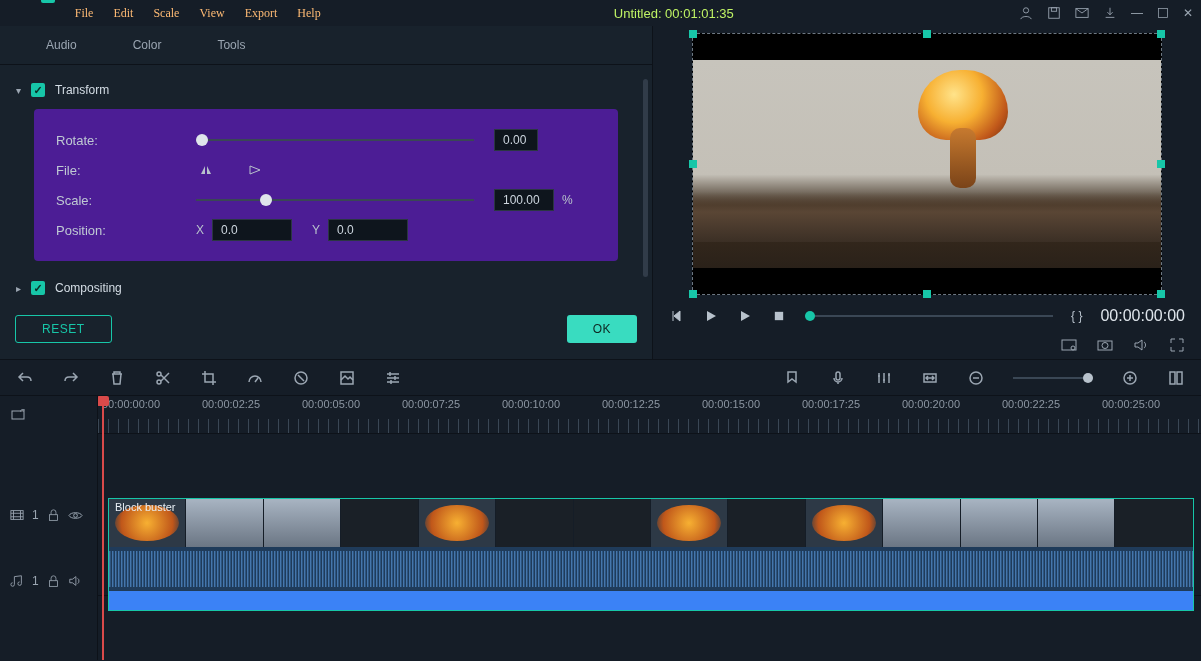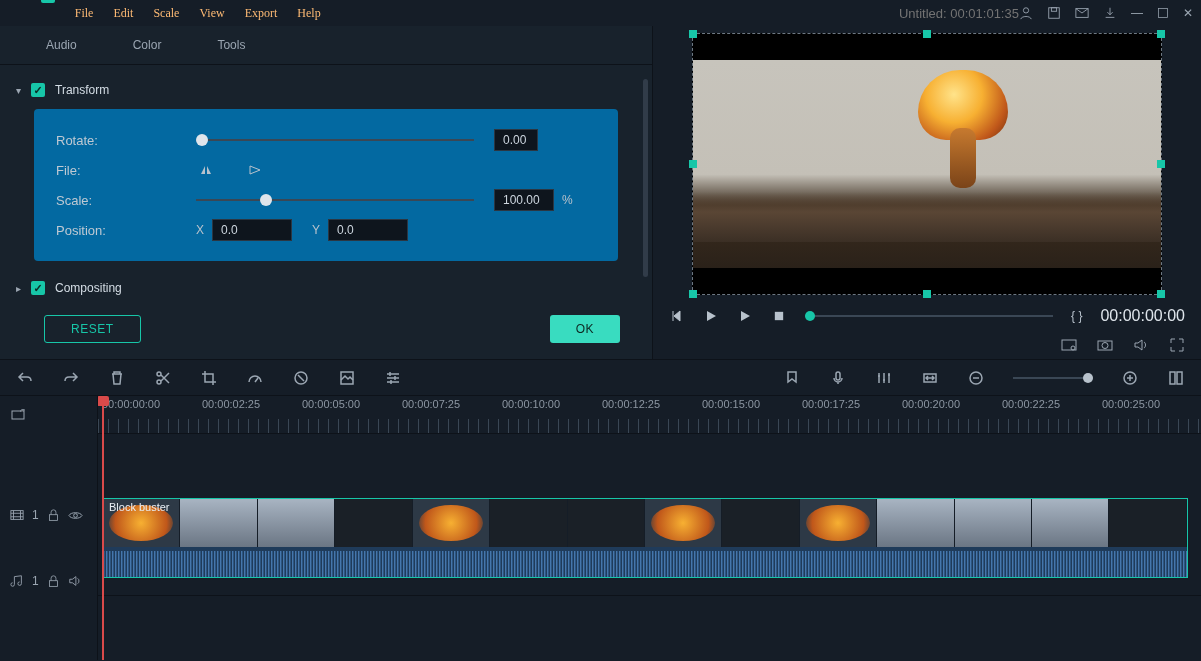--- a/index.html
+++ b/index.html
@@ -3,43 +3,43 @@
 <meta charset="utf-8">
 <style>
 * { margin: 0; padding: 0; box-sizing: border-box; font-family: -apple-system, Segoe UI, Arial, sans-serif; font-size: 12px; user-select: none; }
 body { width: 1201px; height: 661px; background: #151d27; color: #b8c2cc; overflow: hidden; }
 .titlebar { height: 26px; background: #151d27; display: flex; align-items: center; padding: 0 8px; }
 .logo { display: flex; align-items: flex-end; gap: 20px; margin-right: 12px; flex-direction: column; }
 .logo-icon { width: 14px; height: 14px; background: #17c6a8; border-radius: 2px; }
 .logo-text { font-weight: 600; font-size: 13px; color: #e5e9ed; }
 .menu { display: flex; gap: 4px; }
 .menu-item { padding: 4px 8px; cursor: pointer; color: #fdba74; font-family: Liberation Serif, serif; }
-.title-center { flex: 1; text-align: right; color: #737373; font-size: 13px; }
+.title-center { flex: 1; text-align: center; color: #bef264; font-size: 13px; }
 .winctl { display: flex; gap: 14px; align-items: center; color: #9ba6b2; }
 .winctl span { cursor: pointer; }
 
 .main-top { height: 334px; display: flex; border-bottom: 1px solid #0d1219; }
 .panel-left { width: 653px; background: #18222c; display: flex; flex-direction: column; border-right: 1px solid #0d1219; }
 .tabs { display: flex; padding-left: 18px; border-bottom: 1px solid #0d1219; }
 .tab { padding: 12px 28px; color: #9ba6b2; cursor: pointer; }
 .tab.active { color: #17c6a8; border-bottom: 2px solid #17c6a8; }
 .panel-body { flex: 1; padding: 12px 8px 0 12px; overflow: hidden; position: relative; }
 .section-head { display: flex; align-items: center; gap: 10px; padding: 6px 4px; color: #d4dde5; font-size: 14px; }
 .chev { font-size: 10px; color: #9ba6b2; cursor: pointer; }
 .chk { width: 14px; height: 14px; background: #17c6a8; border-radius: 2px; display: inline-flex; align-items: center; justify-content: center; color: #0b2e27; font-size: 11px; font-weight: bold; }
-.sec-box { background: #0369a1; border-radius: 4px; margin: 6px 26px 14px 22px; padding: 16px 22px; position: relative; }
+.sec-box { background: #4c1d95; border-radius: 4px; margin: 6px 26px 14px 22px; padding: 16px 22px; position: relative; }
 .row { display: flex; align-items: center; height: 30px; }
 .row-label { width: 140px; color: #bfc9d3; font-size: 13px; }
 .slider { position: relative; width: 278px; height: 14px; }
 .slider-track { position: absolute; top: 6px; left: 0; right: 0; height: 2px; background: #3a4755; }
 .slider-thumb { position: absolute; top: 1px; width: 12px; height: 12px; background: #dfe5eb; border-radius: 50%; }
 .num-field { background: #0e151d; border: 1px solid #2b3642; height: 22px; padding: 0 8px; color: #cdd6df; display: flex; align-items: center; }
 .flipbtn { width: 20px; height: 20px; display: inline-flex; align-items: center; justify-content: center; cursor: pointer; }
 .panel-scroll { position: absolute; right: 4px; top: 14px; width: 5px; height: 198px; background: #313c49; border-radius: 3px; }
-.panel-btns { display: flex; justify-content: space-between; padding: 12px 32px 16px; margin-left: 12px; }
+.panel-btns { display: flex; justify-content: space-between; padding: 12px 15px 16px; }
 .btn { height: 28px; padding: 0 26px; border-radius: 3px; display: flex; align-items: center; cursor: pointer; font-size: 12px; letter-spacing: .5px; }
 .btn.reset { border: 1px solid #17c6a8; color: #17c6a8; }
 .btn.ok { background: #39dcc0; color: #0d2822; font-weight: 500; }
 
 .preview { flex: 1; background: #151d27; display: flex; flex-direction: column; padding: 0 10px; }
 .canvas-wrap { flex: 1; display: flex; align-items: center; justify-content: center; }
 .canvas { width: 470px; height: 262px; border: 1px dashed #6d7883; background: #000; position: relative; }
 .canvas .letterbox-t, .canvas .letterbox-b { position: absolute; left: 0; right: 0; height: 26px; background: #000; }
 .canvas .letterbox-t { top: 0; } .canvas .letterbox-b { bottom: 0; }
 .explosion { position: absolute; top: 26px; bottom: 26px; left: 0; right: 0; background: linear-gradient(to bottom, #c7c4bc 0%, #c4c0b7 55%, #3d2e1f 70%, #2a2119 100%); }
@@ -71,21 +71,21 @@
 .tl-gutter { width: 98px; background: #151d27; border-right: 1px solid #0d1219; }
 .gut-row { height: 54px; display: flex; align-items: center; gap: 8px; padding: 0 10px; color: #9ba6b2; }
 .gut-row.small { height: 38px; }
 .tl-body { flex: 1; position: relative; overflow: hidden; background: #151d27; }
 .ruler { height: 38px; position: relative; border-bottom: 1px solid #0d1219; }
 .ruler-mark { position: absolute; top: 2px; font-size: 11px; color: #8c96a2; }
 .ticks { position: absolute; left: 0; right: 0; bottom: 0; height: 14px; background: repeating-linear-gradient(to right, #3a4755 0 1px, transparent 1px 10px); }
 .track { position: relative; }
 .track.video { height: 108px; border-bottom: 1px solid #0d1219; }
 .track.audio { height: 38px; }
-.clip { position: absolute; top: 10px; height: 80px; border: 1px solid #17c6a8; background: #8b5cf6; overflow: hidden; }
+.clip { position: absolute; top: 10px; height: 113px; border: 1px solid #17c6a8; background: #3b82f6; overflow: hidden; margin-left: 6px; }
 .clip-title { position: absolute; top: 2px; left: 6px; font-size: 11px; color: #e8eef4; z-index: 2; }
 .thumbs { display: flex; height: 48px; }
 .thumb { flex: 1; background: #2d3946; border-right: 1px solid #151d27; position: relative; overflow: hidden; }
 .thumb.exp::after { content: ""; position: absolute; inset: 6px; border-radius: 50%; background: radial-gradient(circle, #f7b032, #c0571a 70%, transparent); }
 .thumb.sky { background: linear-gradient(#a8b4c2, #6b7684); }
 .thumb.dark { background: #1a2027; }
 .wave { height: 44px; background: #1f3b5a; position: relative; }
 .wave::after { content: ""; position: absolute; inset: 4px 0; background: repeating-linear-gradient(to right, #4a7db5 0 1px, #2e5885 1px 2px, #1f3b5a 2px 3px); opacity: .9; }
 .playhead { position: absolute; top: 0; bottom: 0; left: 4px; width: 2px; background: #d94a4a; }
 .playhead::before { content: ""; position: absolute; top: 0; left: -5px; width: 12px; height: 10px; background: #d94a4a; border-radius: 2px; }

